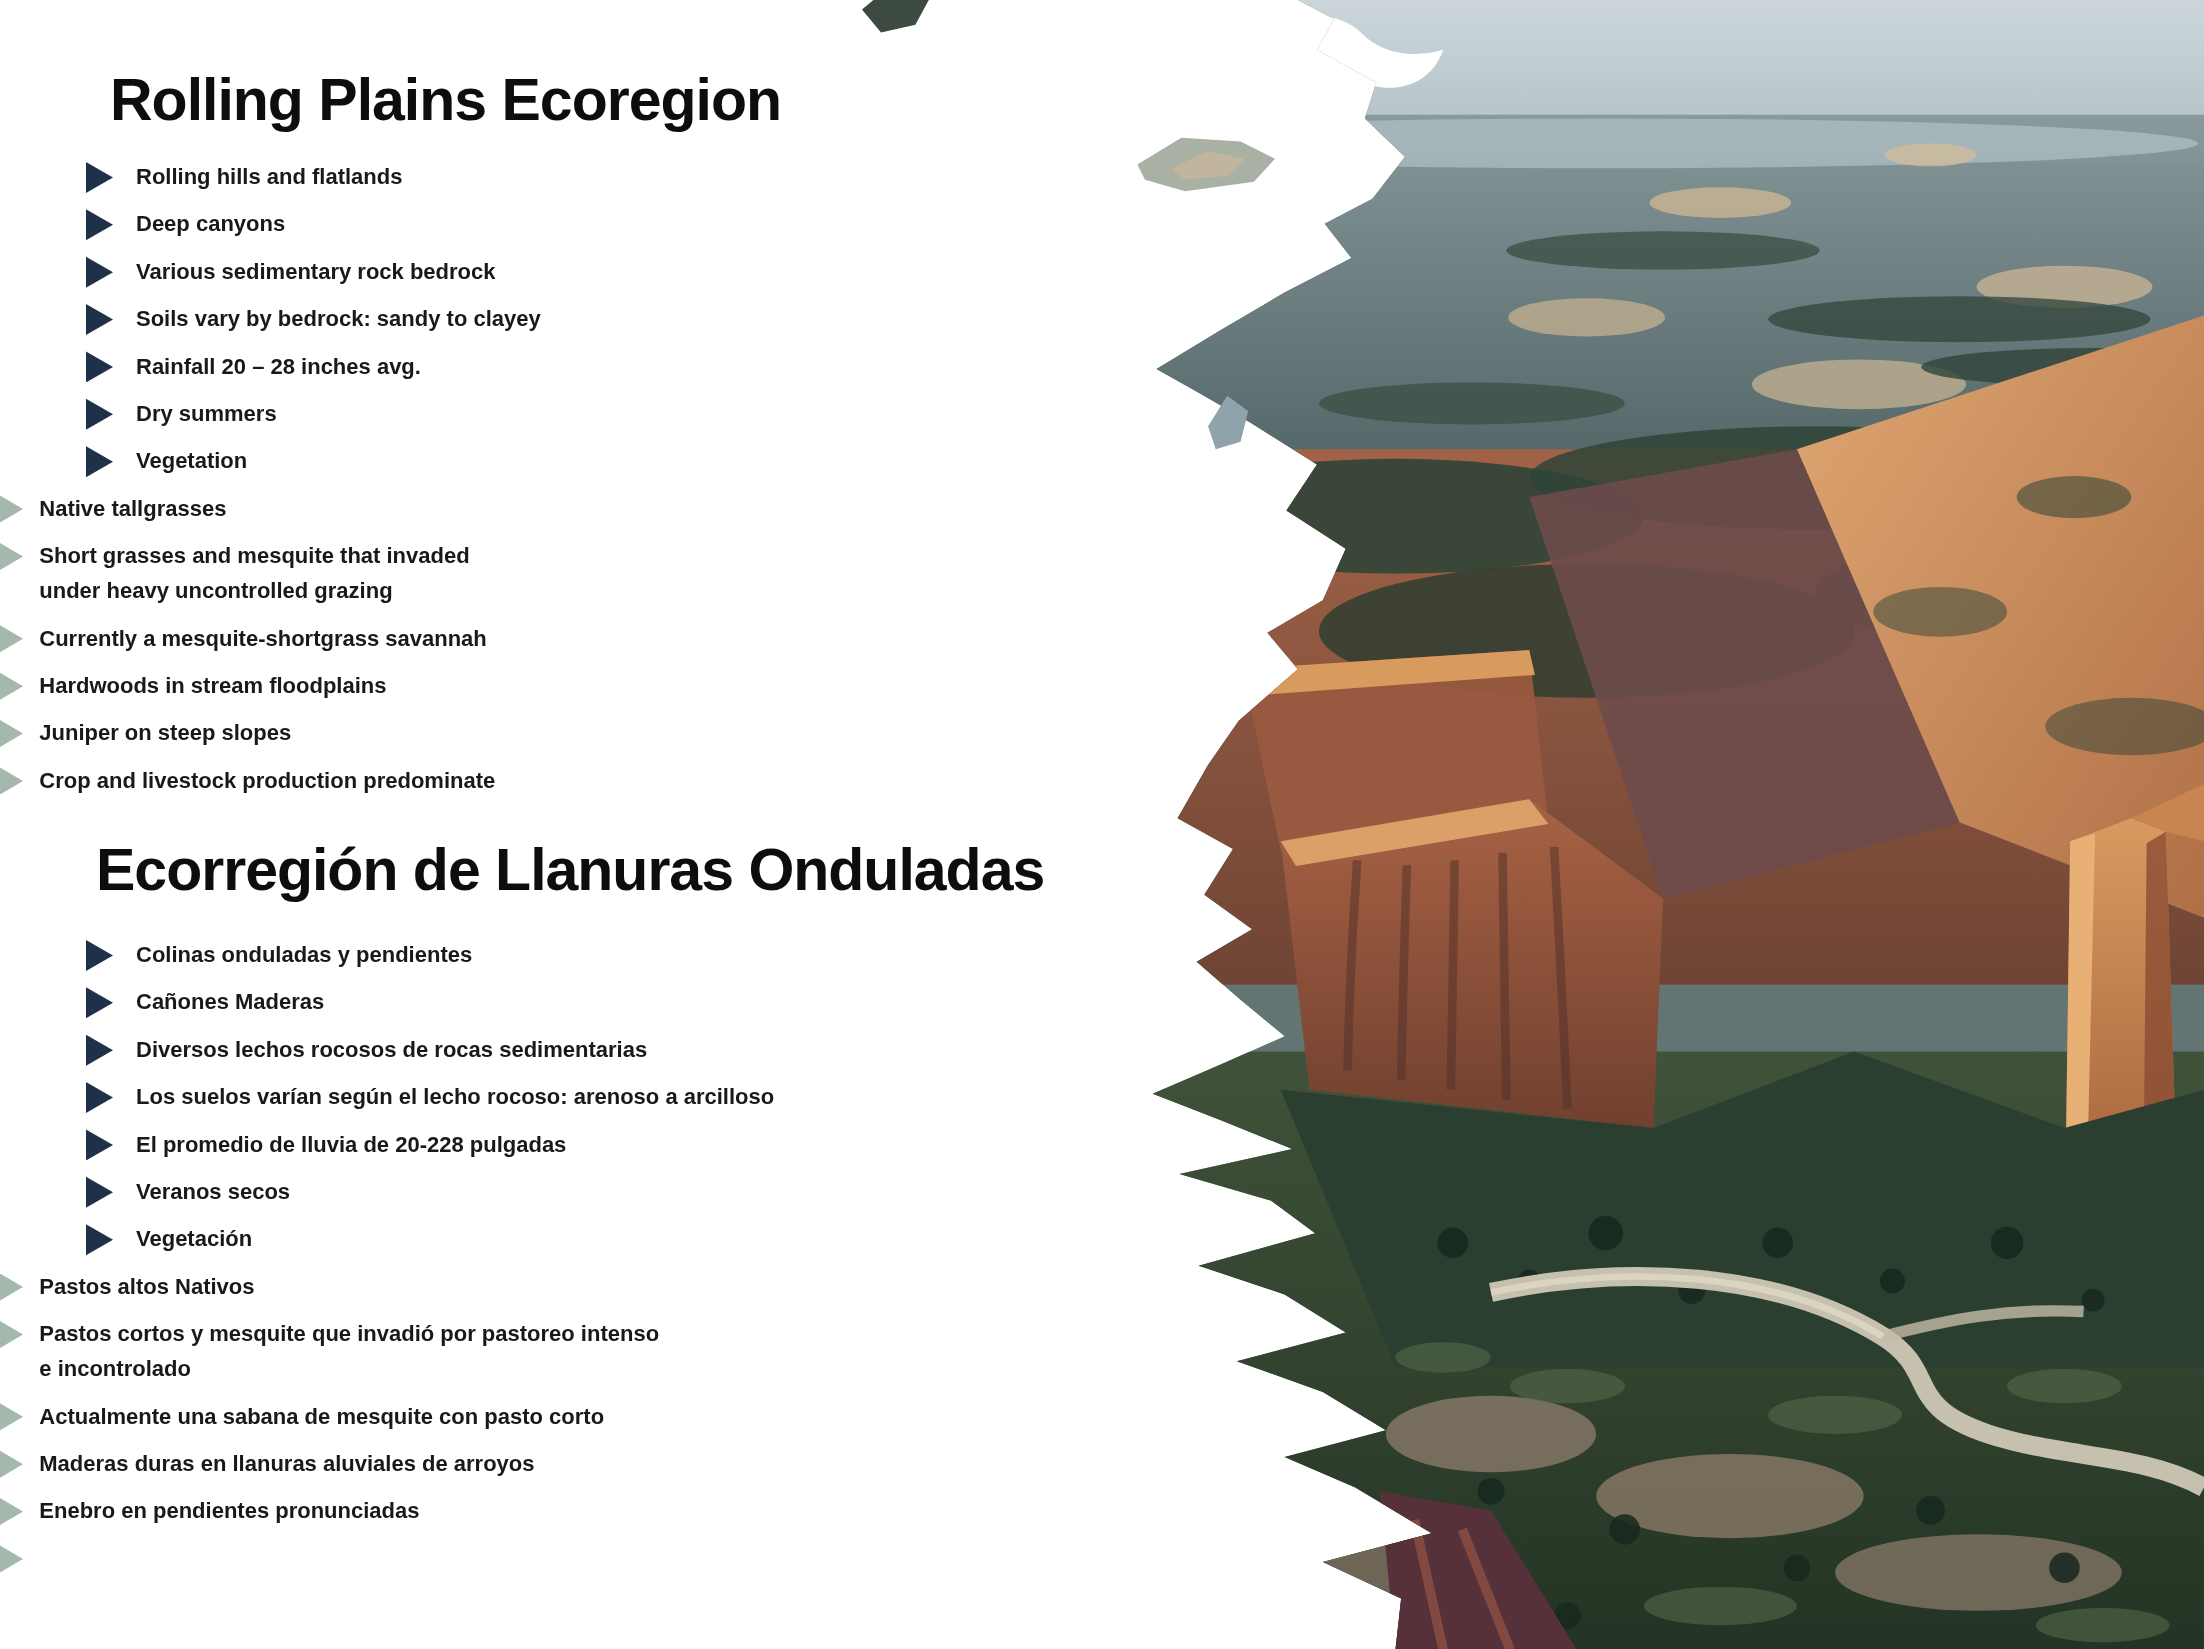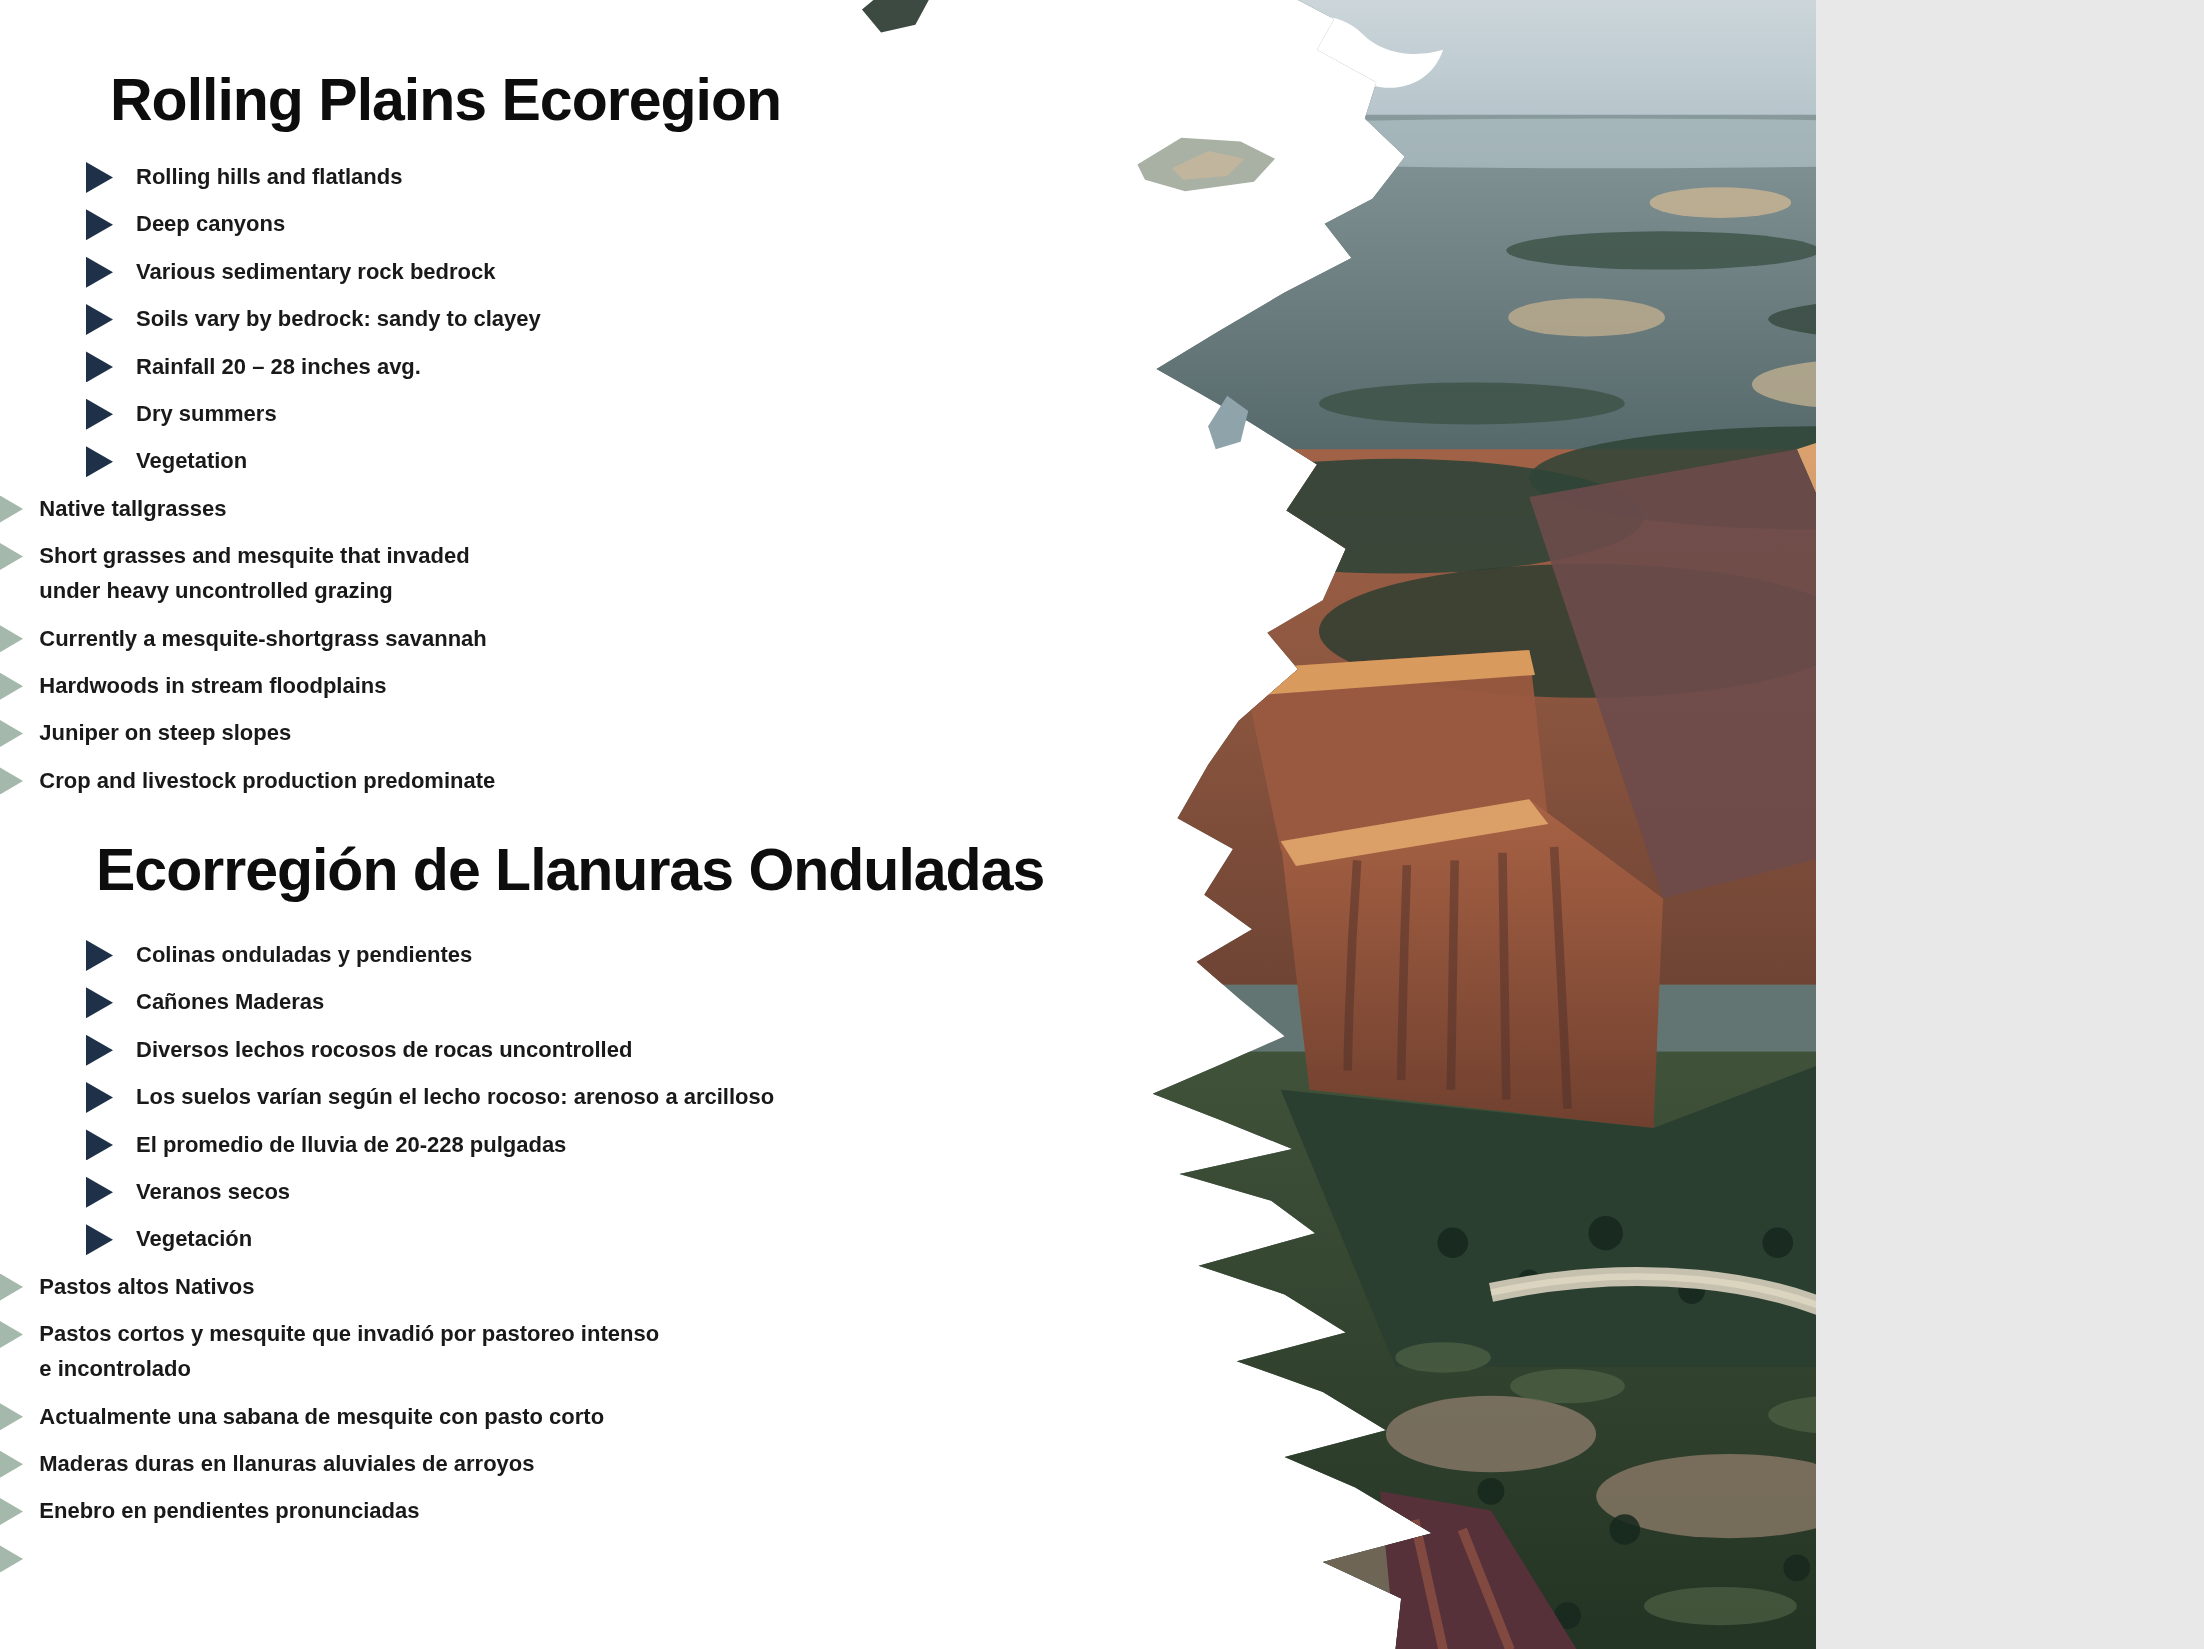--- a/index.html
+++ b/index.html
@@ -1,17 +1,17 @@
 <!DOCTYPE html>
 <html><head>
 <meta charset="utf-8">
 <style>
   html,body{margin:0;padding:0;background:#e8e8e8;}
   .slide{
-    position:relative;width:1816px;height:1650px;background:#ffffff;
+    position:relative;width:2204px;height:1650px;background:#ffffff;
     overflow:hidden;font-family:"Liberation Sans",sans-serif;
   }
   .title{
     position:absolute;margin:0;color:#0d0d0d;font-weight:700;
     font-size:59px;line-height:1;letter-spacing:-1px;white-space:nowrap;
   }
   #title-en{left:110px;top:71px;}
   #title-es{left:96px;top:841px;}
   ul.blist{position:absolute;left:0;margin:0;padding:0;list-style:none;width:1128px;}
   #list-en{top:159px;}
@@ -97,21 +97,21 @@
       <li class="b l1">
         <span class="tri" style="background: rgb(30, 49, 72);"></span>
         <span class="tx">Colinas onduladas y pendientes</span>
       </li>
       <li class="b l1">
         <span class="tri" style="background: rgb(30, 49, 72);"></span>
         <span class="tx">Cañones Maderas</span>
       </li>
       <li class="b l1">
         <span class="tri" style="background: rgb(30, 49, 72);"></span>
-        <span class="tx">Diversos lechos rocosos de rocas uncontrolled</span>
+        <span class="tx">Diversos lechos rocosos de rocas sedimentarias</span>
       </li>
       <li class="b l1">
         <span class="tri" style="background: rgb(30, 49, 72);"></span>
         <span class="tx">Los suelos varían según el lecho rocoso: arenoso a arcilloso</span>
       </li>
       <li class="b l1">
         <span class="tri" style="background: rgb(30, 49, 72);"></span>
         <span class="tx">El promedio de lluvia de 20-228 pulgadas</span>
       </li>
       <li class="b l1">

